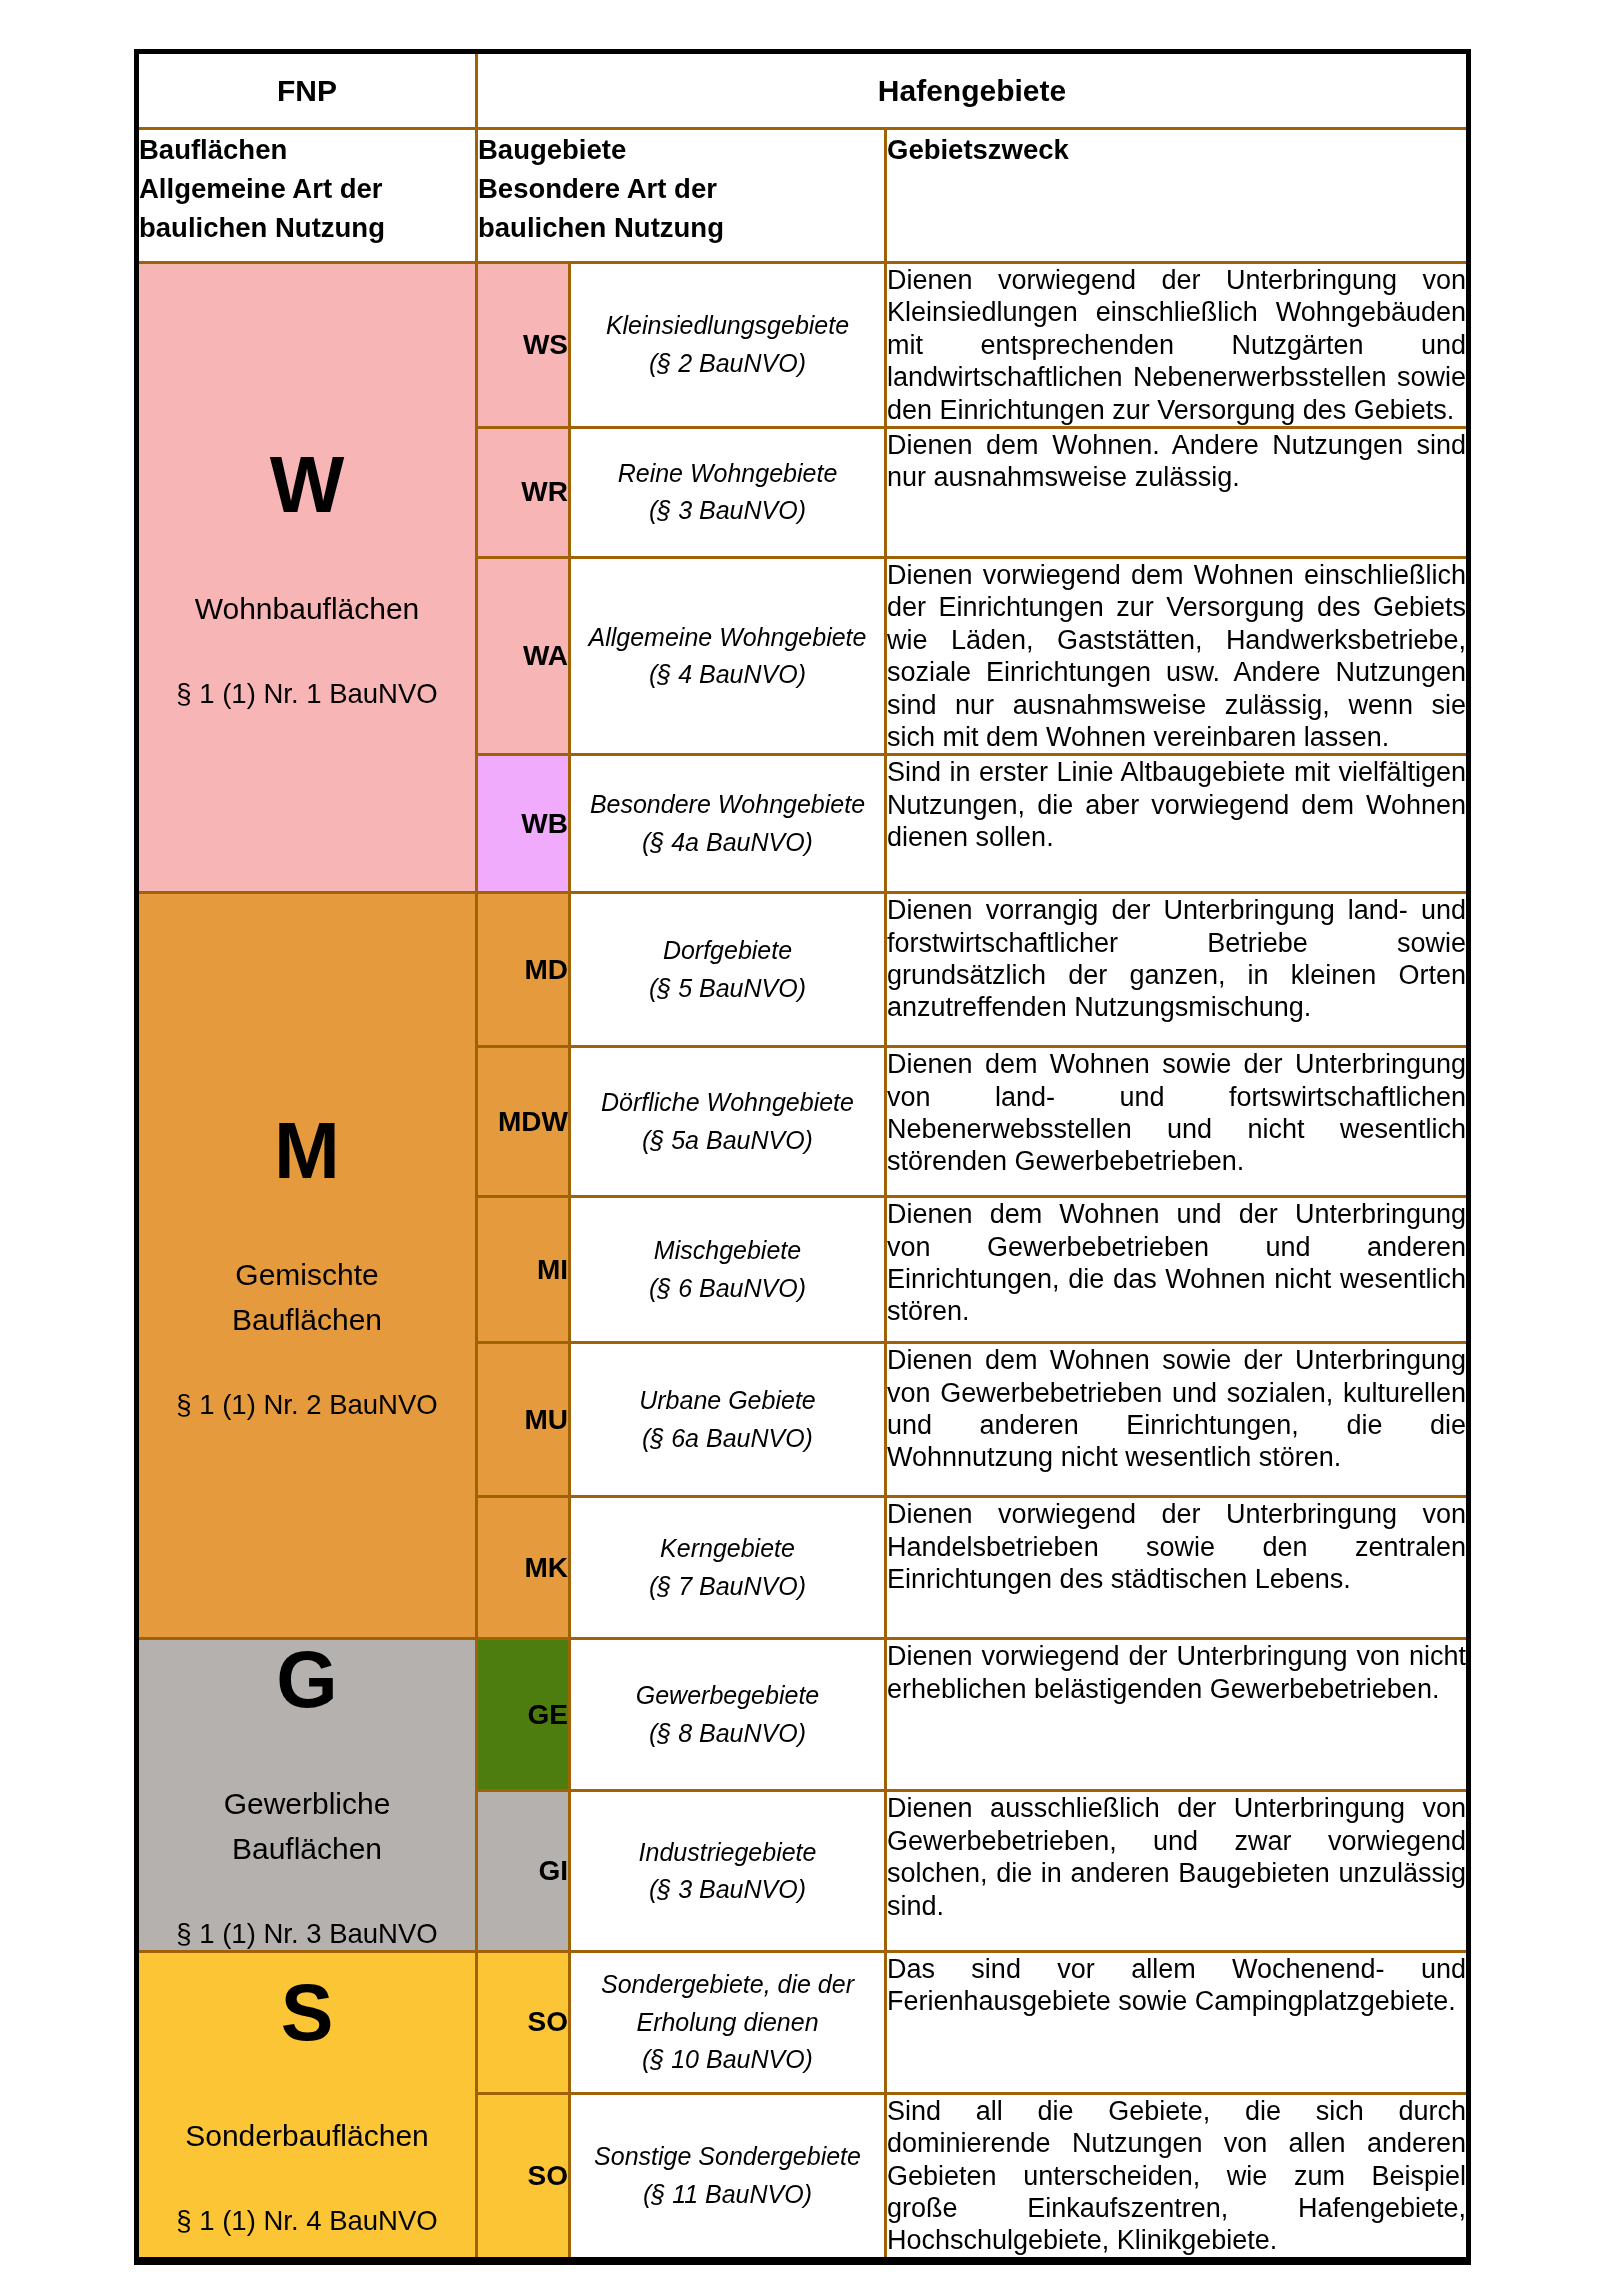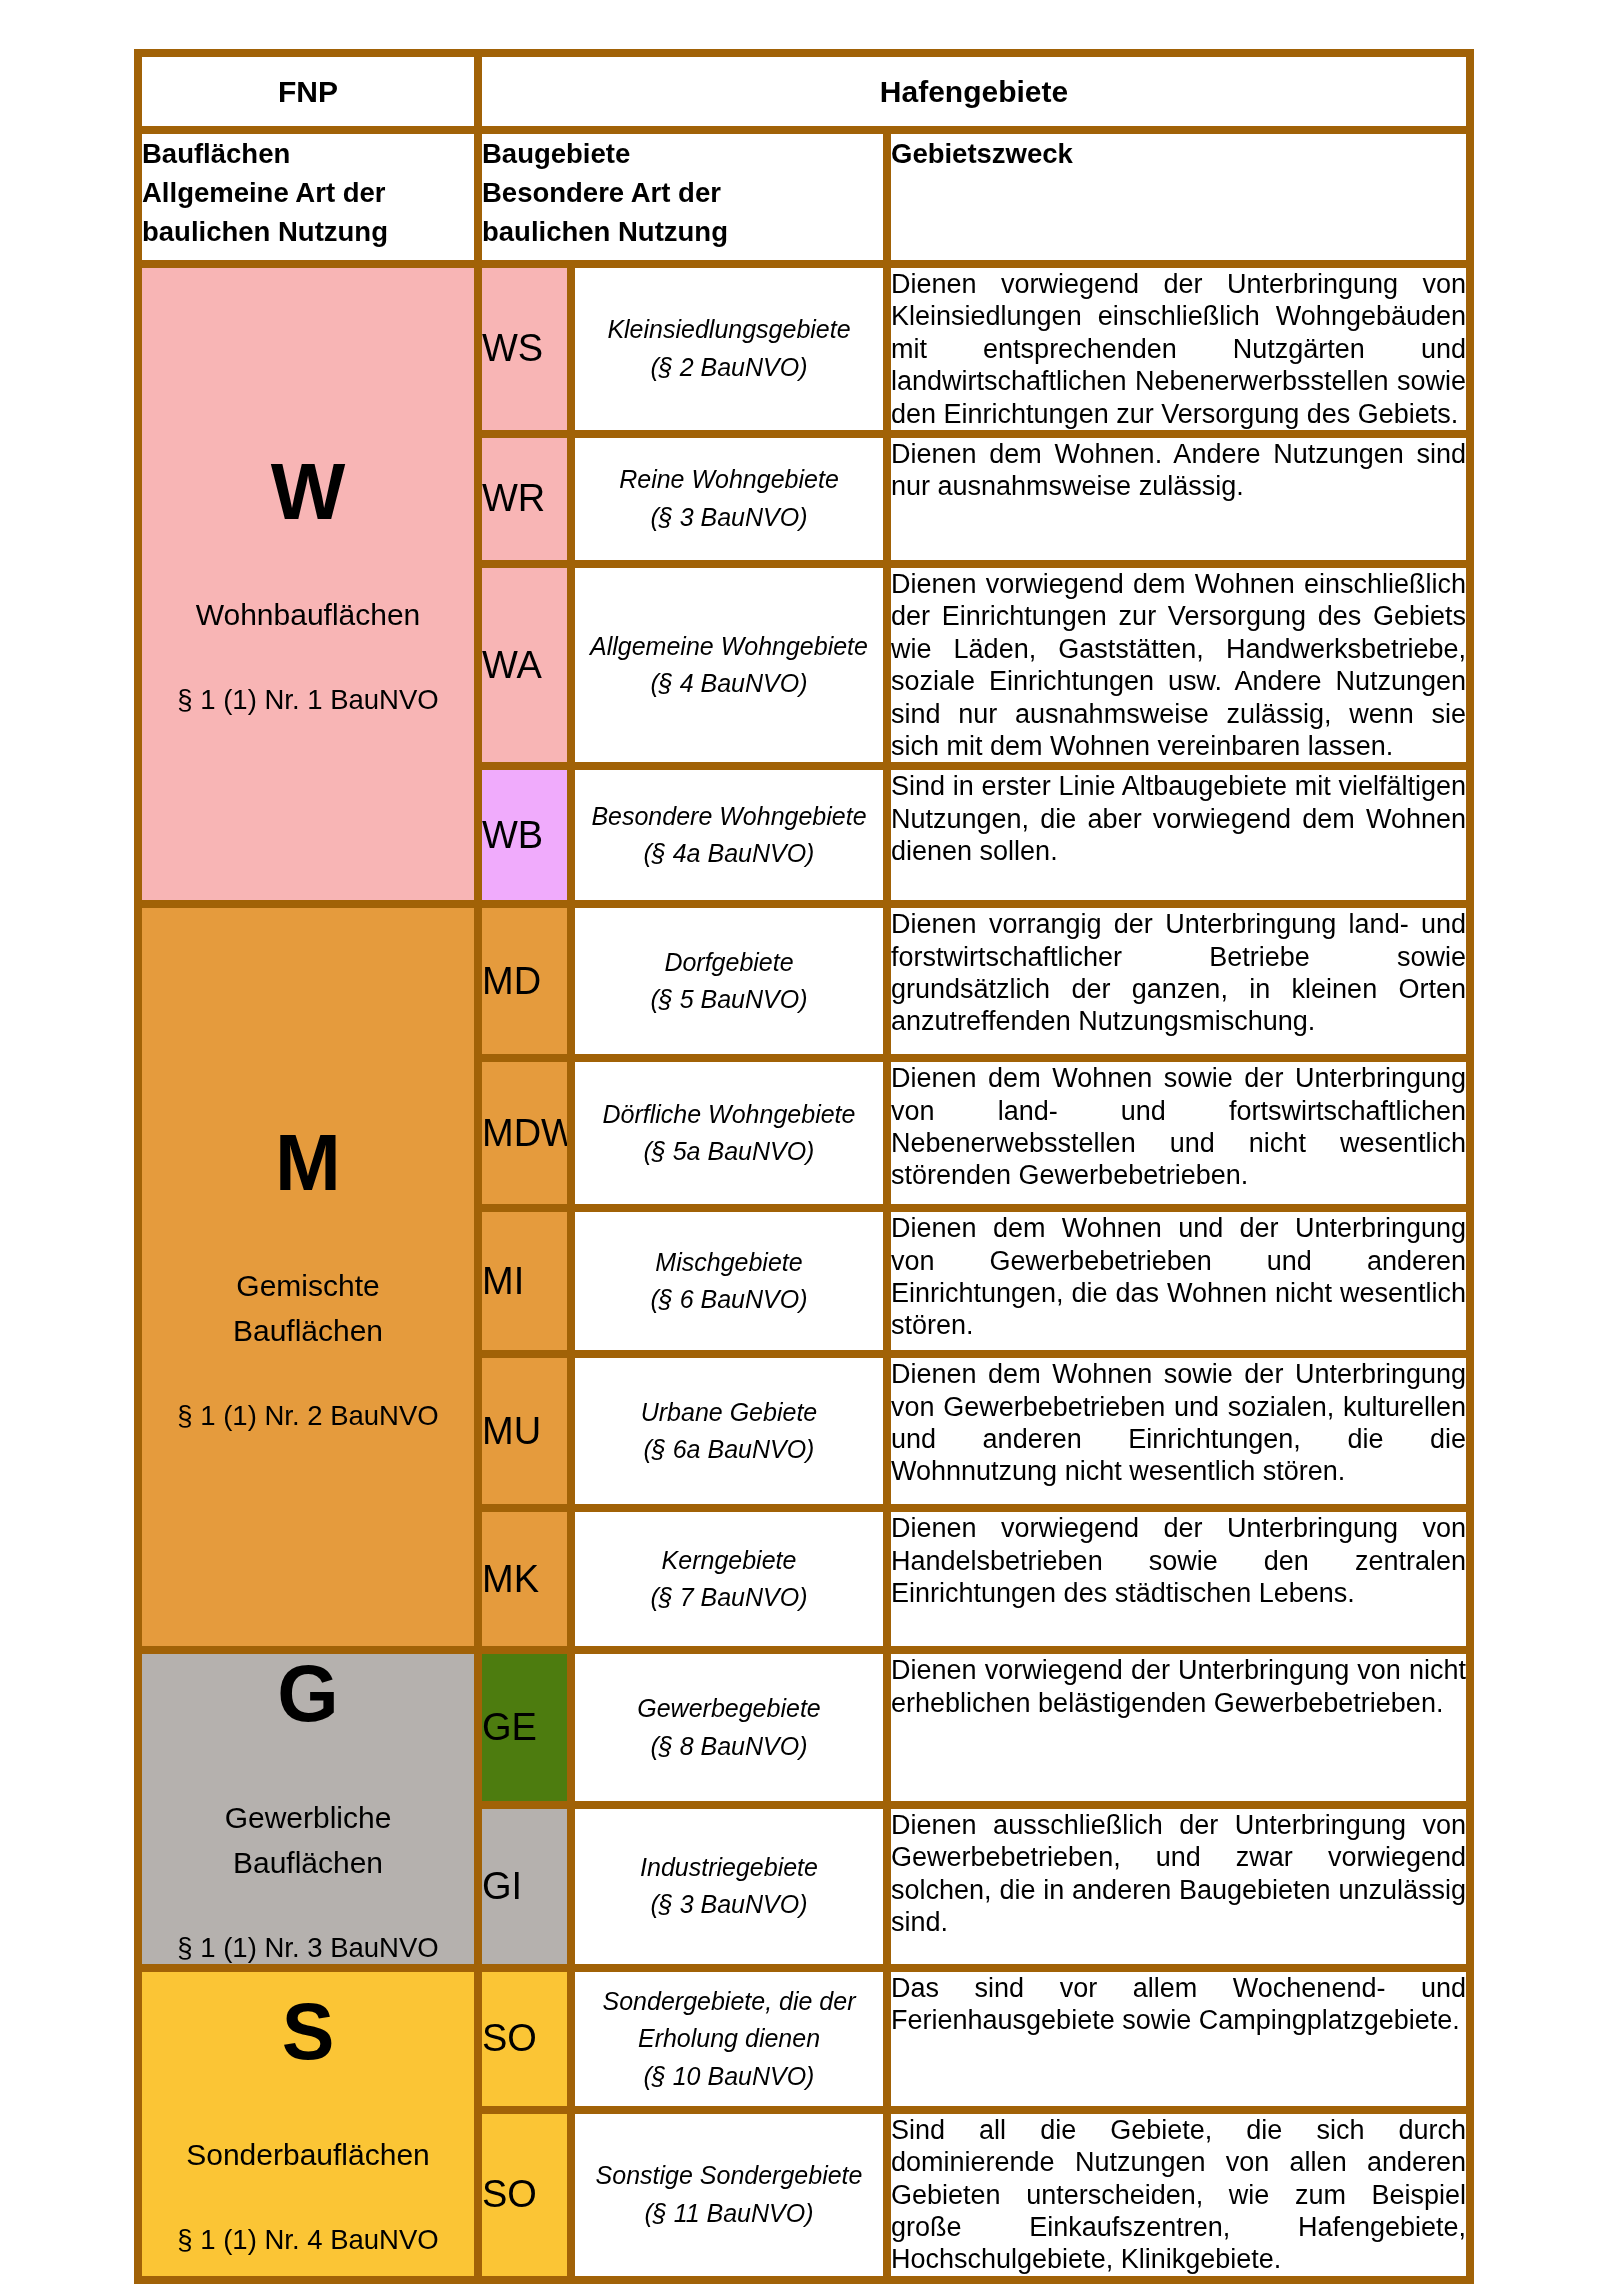--- a/index.html
+++ b/index.html
@@ -22,21 +22,21 @@
     position: absolute;
     left: 134px;
     top: 49px;
     width: 1333px;
     border-collapse: collapse;
     table-layout: fixed;
     border: 5.7px solid #000;
     border-bottom-width: 8px;
   }
   table.nutzung td {
-    border: 8px solid #a16207;
+    border: 3px solid #a16207;
     padding: 0;
     overflow: hidden;
     margin-left: 6px;
   }
   .pre { white-space: pre-line; }
 
   
   td.h1 {
     text-align: center;
     vertical-align: middle;
@@ -66,24 +66,24 @@
     font-weight: bold;
     font-size: 79px;
     line-height: 1;
     margin-bottom: 14.6px;
   }
   .group-name { font-size: 30px; line-height: 1.5; }
   .group-law  { font-size: 27.5px; }
 
   
   td.code {
-    text-align: left;
+    text-align: right;
     vertical-align: middle;
-    font-weight: normal;
-    font-size: 38px;
+    font-weight: bold;
+    font-size: 28px;
   }
   
   td.label {
     text-align: center;
     vertical-align: middle;
     font-size: 25px;
     line-height: 1.5;
     font-style: italic;
   }
   

